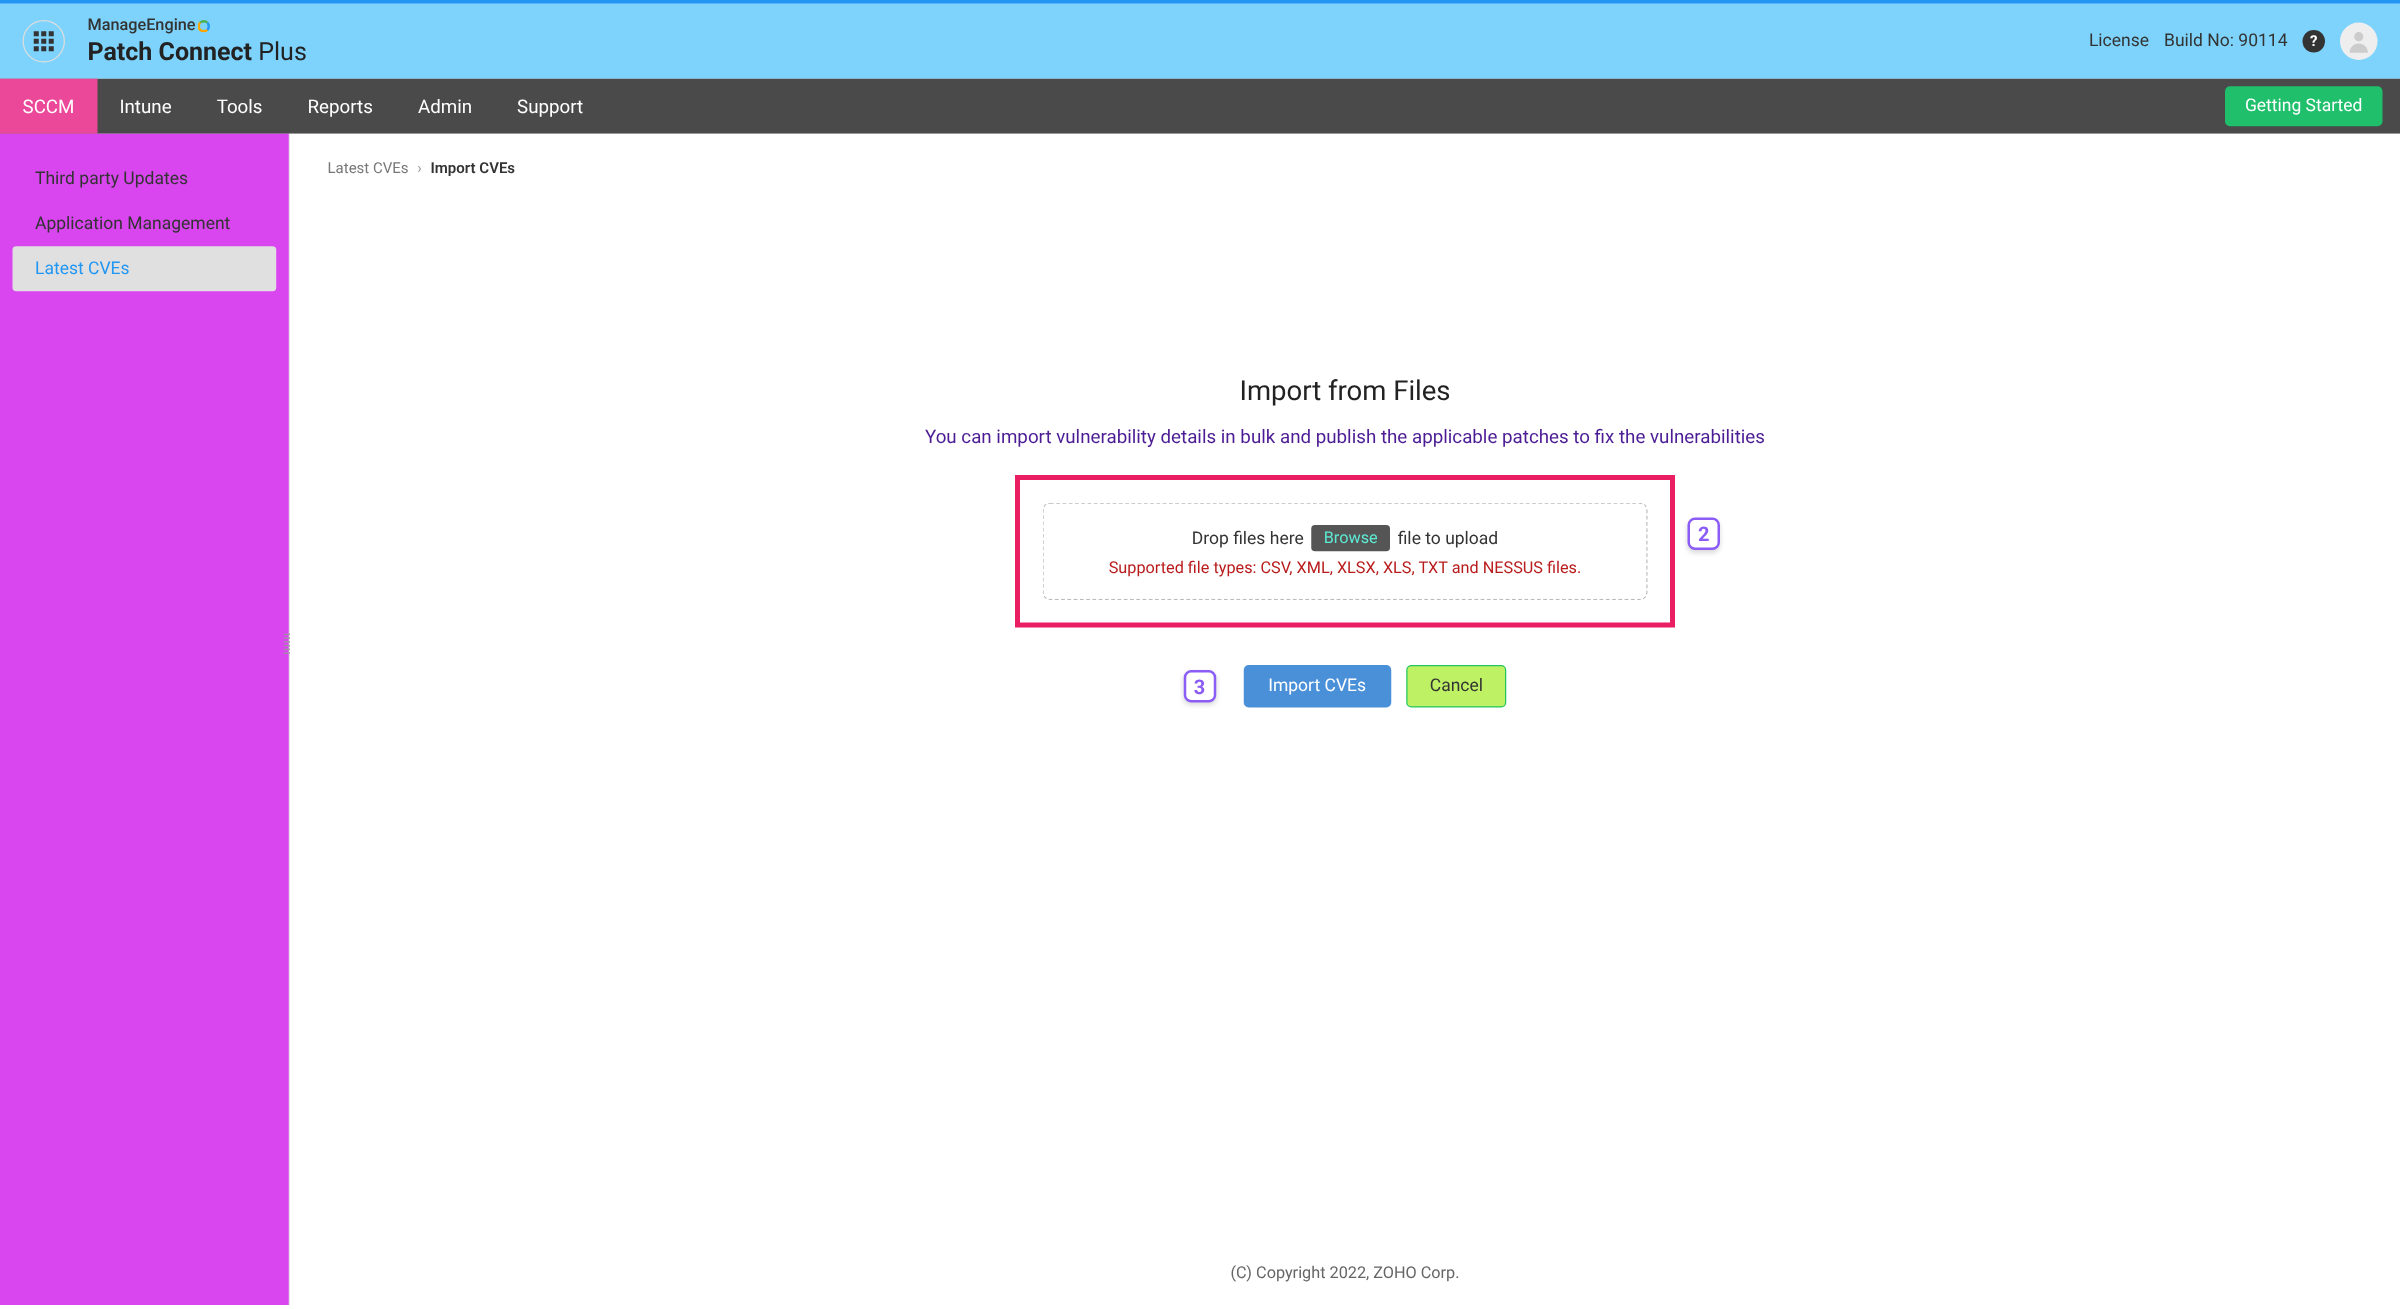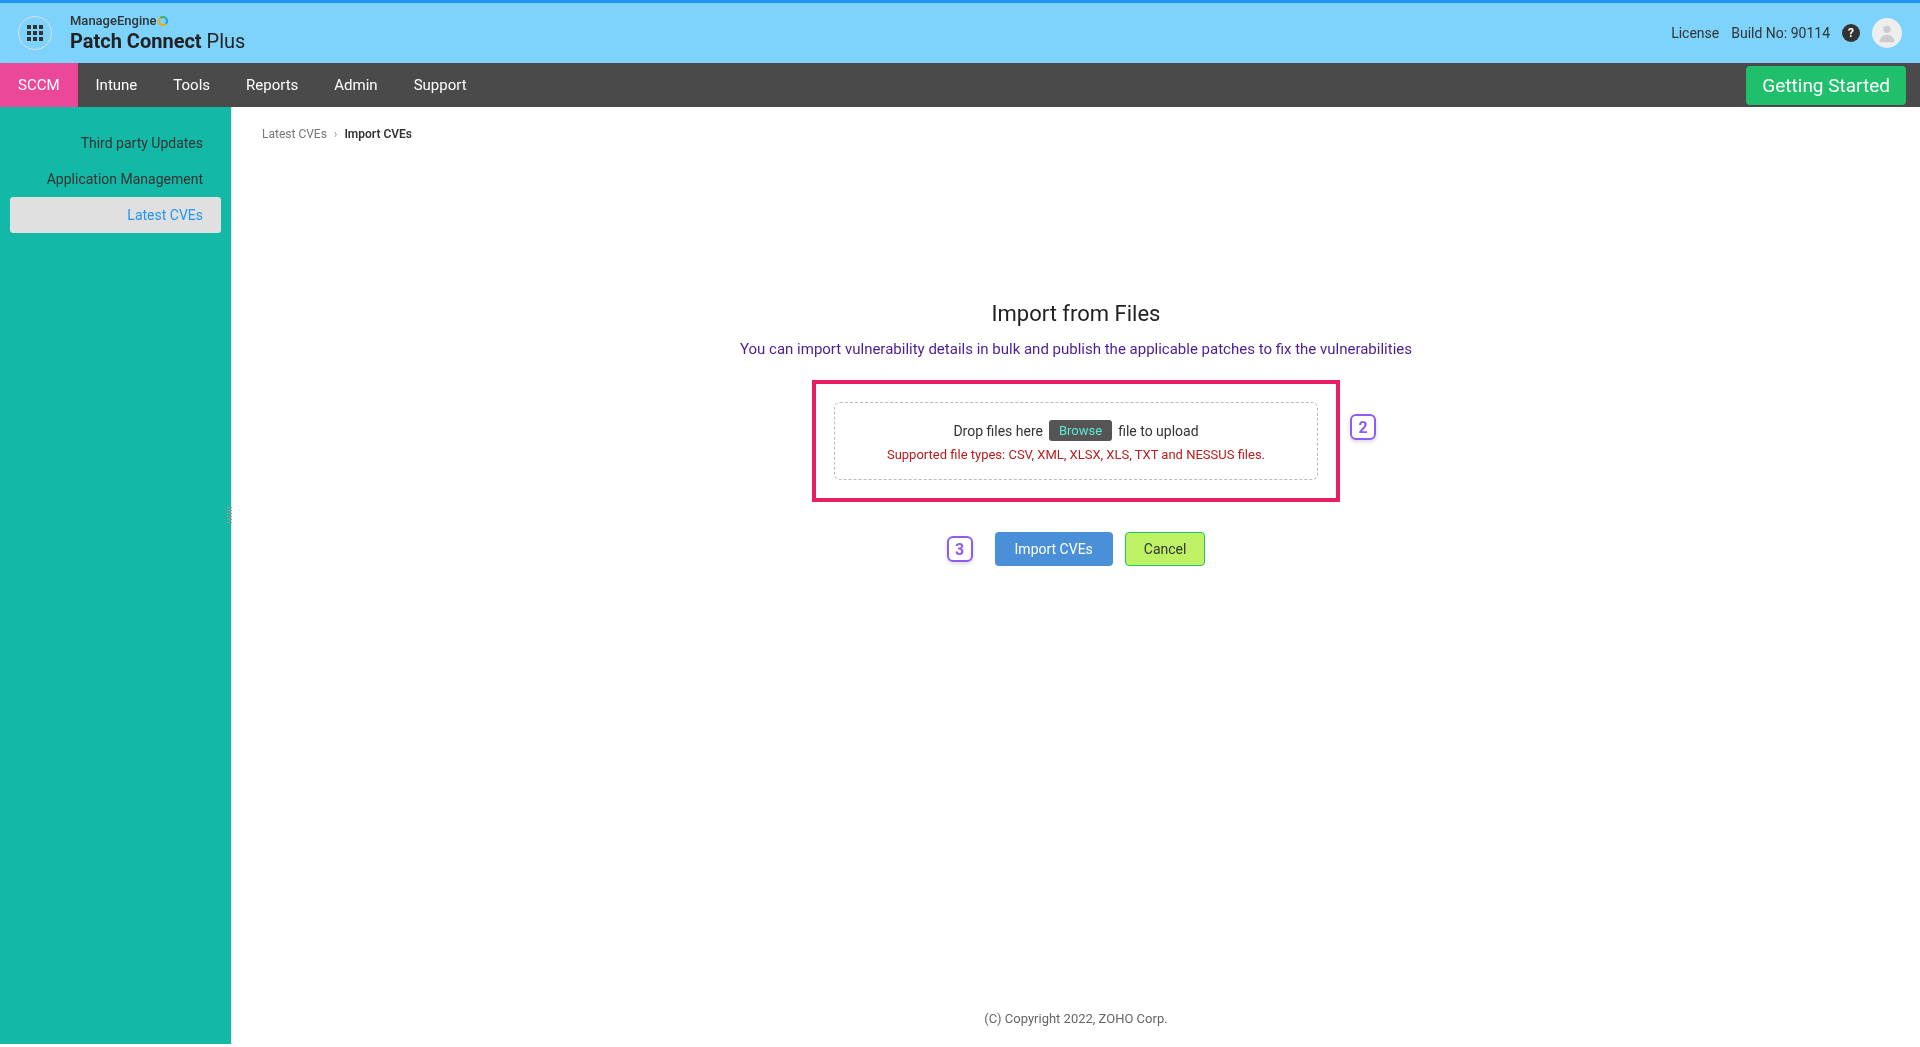--- a/index.html
+++ b/index.html
@@ -129,35 +129,34 @@
 }
 .nav-spacer {
   flex: 1;
 }
 .getting-started {
   background: #1fbf6c;
   color: #fff;
   border: none;
   padding: 8px 16px;
   border-radius: 4px;
-  font-size: 19px;
+  font-size: 14px;
   align-self: center;
   cursor: pointer;
 }
 .body-area {
   display: flex;
   height: calc(100% - 107px);
 }
 .sidebar {
   width: 232px;
-  background: #14b8a6;
+  background: #d946ef;
   border-right: 1px solid #e5e5e5;
   padding: 18px 10px;
   position: relative;
-  text-align: right;
 }
 .sidebar-item {
   padding: 10px 18px;
   font-size: 14px;
   color: #333;
   cursor: pointer;
   border-radius: 3px;
 }
 .sidebar-item.active {
   background: #e0e0e0;

